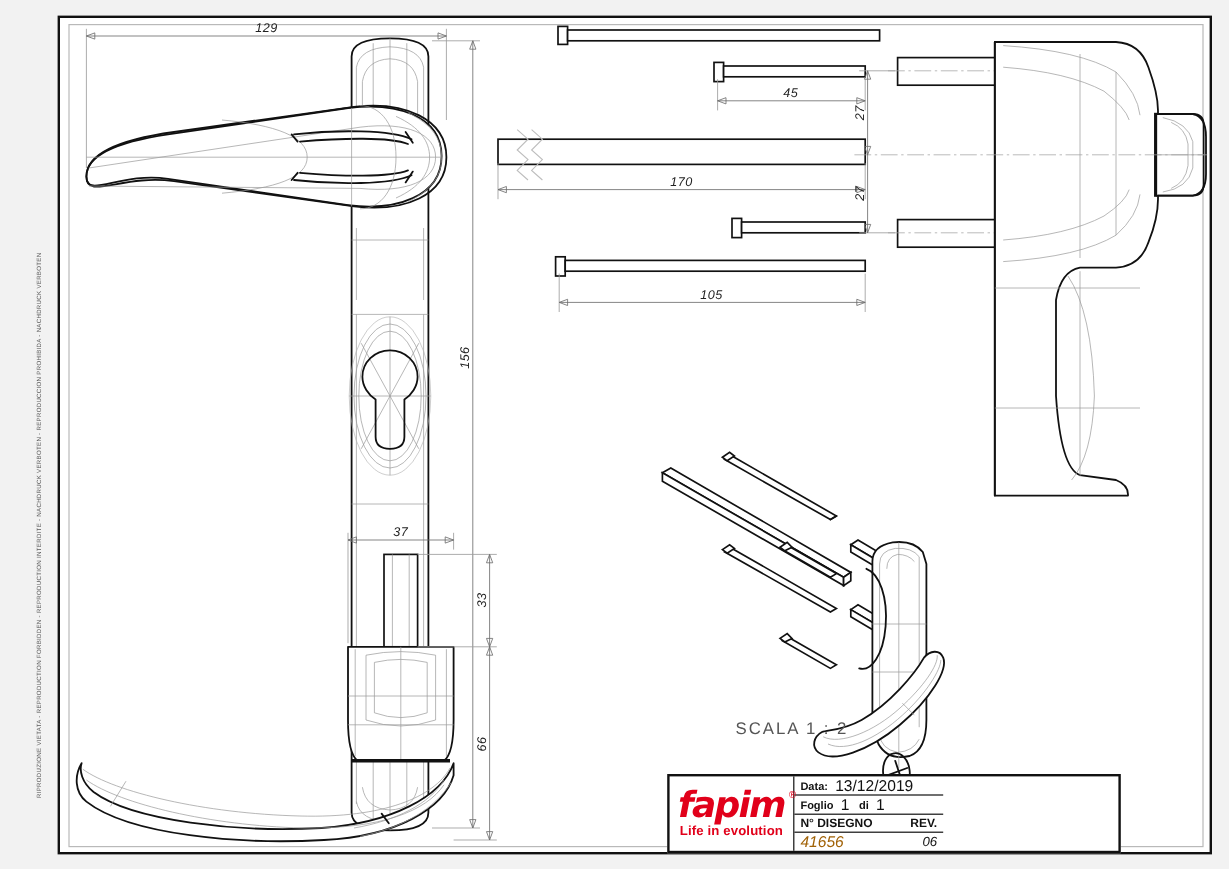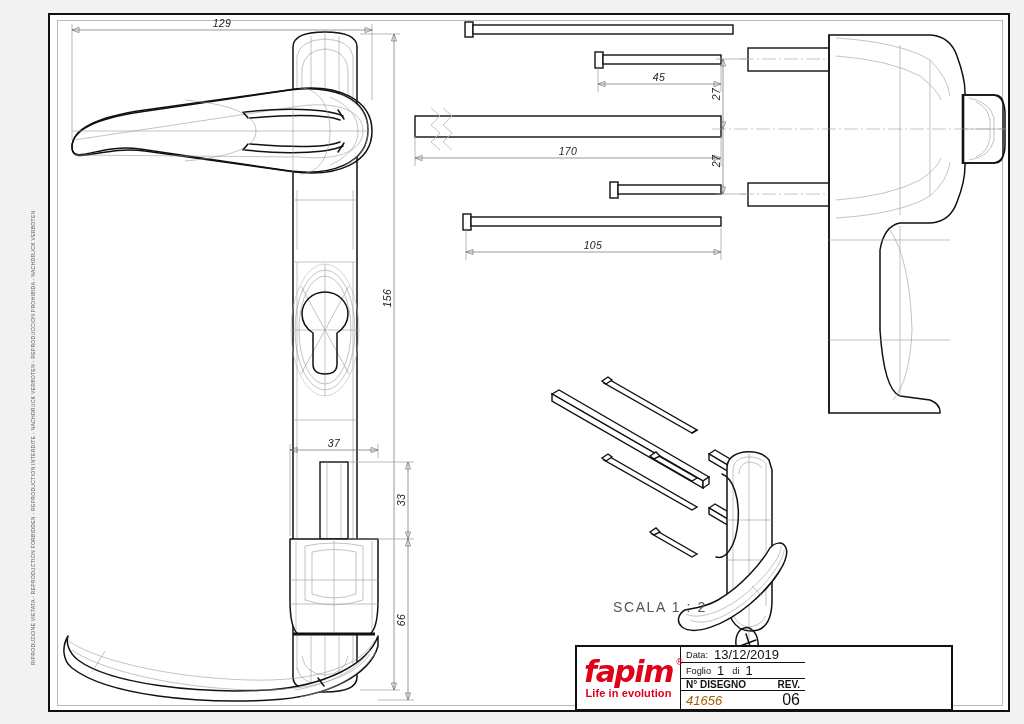--- a/index.html
+++ b/index.html
@@ -67,21 +67,20 @@
   }
 
   
   #titleblock{
     position:absolute;left:556px;top:645px;
     width:378px;height:66px;
     border:2px solid #111;
     box-sizing:border-box;
     background:#fff;
     display:flex;
-    margin-left:19px;
   }
   #tb-logo{
     width:104px;border-right:1.6px solid #111;
     box-sizing:border-box;
     display:flex;flex-direction:column;
     align-items:center;justify-content:center;
     padding-top:2px;
   }
   .logo-word{
     color:#e1001a;font-size:30px;font-weight:bold;font-style:italic;
@@ -107,24 +106,24 @@
     letter-spacing:1px;
   }
   #tb-meta{width:124px;display:flex;flex-direction:column;}
   .meta-row{
     border-bottom:1.3px solid #111;
     box-sizing:border-box;
     display:flex;align-items:center;
     padding:0 5px;height:17px;
   }
   .meta-row:last-child{border-bottom:none;height:auto;flex:1;}
-  .meta-lbl{font-size:9.2px;font-weight:normal;color:#111;}
+  .meta-lbl{font-size:9.2px;font-weight:bold;color:#111;}
   .meta-val{font-size:13px;color:#111;margin-left:6px;}
   .meta-val-big{font-size:13px;font-style:italic;color:#a16207;}
-  .meta-rev-big{font-size:16px;color:#111;}
+  .meta-rev-big{font-size:11px;font-style:italic;color:#111;}
   .meta-hdr{font-size:10px;font-weight:bold;color:#111;}
   .spacer{flex:1;}
 </style>
 </head>
 <body>
 
 <div id="sheet">
 
   <div id="frame"></div>
   <div id="inner-frame"></div>

